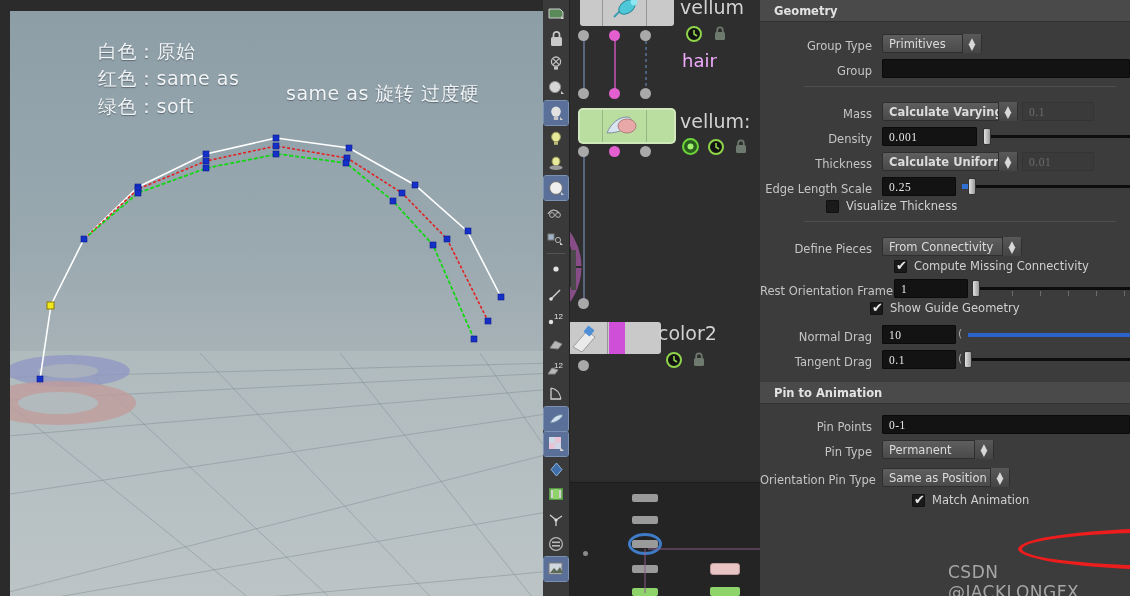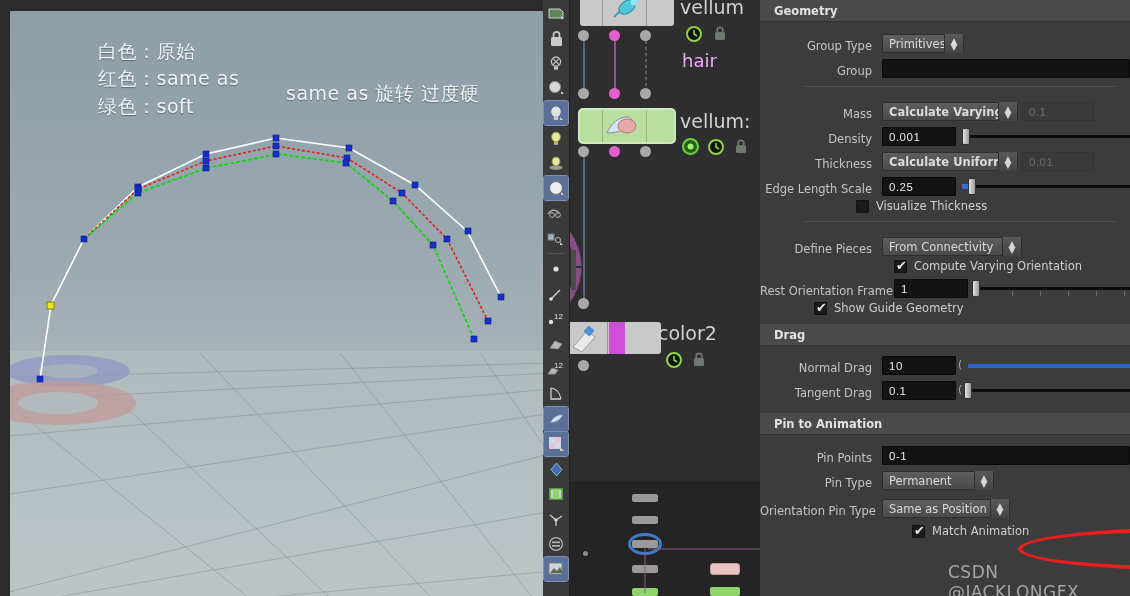--- a/index.html
+++ b/index.html
@@ -58,21 +58,21 @@
   .lbl.dim { color:#8c8c8c; }
   .menu { height:19px; background:linear-gradient(#5e5e5e,#4a4a4a);
     border:1px solid #2e2e2e; border-radius:2px; display:flex; align-items:center;
     color:#dcdcdc; font-size:11.5px; padding:0 6px; position:relative; }
   .menu .mtxt { padding-right:22px; white-space:nowrap; }
   .spin { position:absolute; right:0; top:-1px; bottom:-1px; width:19px;
     background:linear-gradient(#585858,#444); border-left:1px solid #2e2e2e;
     display:flex; flex-direction:column; align-items:center; justify-content:center;
     line-height:6px; color:#d8d8d8; font-size:9px; }
   .fld { height:19px; background:#131313; border:1px solid #0b0b0b; border-radius:1px;
-    color:#e8e8e8; font-family:Liberation Sans, sans-serif;
+    color:#e8e8e8; font-family:Liberation Serif, serif;
     font-size:11.5px; display:flex; align-items:center; padding-left:6px;
     letter-spacing:.5px; }
   .fld.ghost { background:#3a3a3a; border-color:#343434; color:#6d6d6d; }
   .slider { position:relative; flex:1; height:19px; display:flex; align-items:center; }
   .strack { position:absolute; left:8px; right:0; height:3px; background:#0d0d0d; }
   .strack.blue { background:#2a63c9; height:4px; }
   .sbracket { position:absolute; left:2px; color:#a8a8a8; font-size:11px; top:2px; }
   .shandle { position:absolute; width:8px; height:17px; border-radius:2px;
     background:linear-gradient(90deg,#e2e2e2,#9a9a9a); border:1px solid #333; }
   .stick { position:absolute; width:1px; height:5px; background:#6d6d6d; top:12px; }
@@ -428,21 +428,21 @@
     </div>
   </div>
 
   <div id="params">
 
     <div class="sechdr">Geometry</div>
 
     <div style="padding:6px 0 0 0">
       <div class="row">
         <div class="lbl">Group Type</div>
-        <div class="menu" style="width:82px">
+        <div class="menu" style="width:100px">
           <span class="mtxt">Primitives</span>
           <span class="spin">▲<br>▼</span>
         </div>
       </div>
 
       <div class="row">
         <div class="lbl">Group</div>
         <div class="fld" style="flex:1;margin-right:0"></div>
       </div>
 
@@ -452,21 +452,21 @@
         <div class="lbl">Mass</div>
         <div class="menu" style="width:136px">
           <span class="mtxt" style="font-weight:bold">Calculate Varying</span>
           <span class="spin">▲<br>▼</span>
         </div>
         <div class="fld ghost" style="width:72px;margin-left:4px">0.1</div>
       </div>
 
       <div class="row">
         <div class="lbl">Density</div>
-        <div class="fld" style="width:74px">0.001</div>
+        <div class="fld" style="width:95px">0.001</div>
         <div class="slider">
           <div class="strack"></div>
           <div class="shandle" style="left:6px"></div>
         </div>
       </div>
 
       <div class="row">
         <div class="lbl">Thickness</div>
         <div class="menu" style="width:136px">
           <span class="mtxt" style="font-weight:bold">Calculate Uniform</span>
@@ -478,62 +478,61 @@
       <div class="row">
         <div class="lbl">Edge Length Scale</div>
         <div class="fld" style="width:74px">0.25</div>
         <div class="slider">
           <div class="strack" style="left:14px"></div>
           <div class="sblue" style="left:6px;top:7px"></div>
           <div class="shandle" style="left:12px"></div>
         </div>
       </div>
 
-      <div class="chk" style="margin-left:96px">
+      <div class="chk" style="margin-left:66px">
         <div class="box"></div>
         <div class="chktxt">Visualize Thickness</div>
       </div>
 
       <div class="divider"></div>
 
       <div class="row" style="margin-top:12px">
         <div class="lbl">Define Pieces</div>
         <div class="menu" style="width:140px">
           <span class="mtxt">From Connectivity</span>
           <span class="spin">▲<br>▼</span>
         </div>
       </div>
 
 
       <div class="chk" style="margin-left:134px">
         <div class="box on"></div>
-        <div class="chktxt">Compute Varying Orientation</div>
+        <div class="chktxt">Compute Missing Connectivity</div>
       </div>
 
       <div class="row">
         <div class="lbl" style="width:134px">Rest Orientation Frame</div>
         <div class="fld" style="width:74px">1</div>
         <div class="slider">
           <div class="strack"></div>
           <div class="shandle" style="left:4px"></div>
           <div class="stick" style="left:44px"></div>
             <div class="stick" style="left:72px"></div>
           <div class="stick" style="left:100px"></div>
             <div class="stick" style="left:128px"></div>
           <div class="stick" style="left:156px"></div>
         </div>
       </div>
 
-      <div class="chk" style="margin-left:54px">
+      <div class="chk" style="margin-left:110px">
         <div class="box on"></div>
         <div class="chktxt">Show Guide Geometry</div>
       </div>
     </div>
 
-    <div class="sechdr" style="margin-top:9px">Drag</div>
 
     <div style="padding:4px 0 6px 0">
       <div class="row">
         <div class="lbl">Normal Drag</div>
         <div class="fld" style="width:74px">10</div>
         <div class="slider">
           <span class="sbracket">(</span>
           <div class="strack blue" style="left:12px"></div>
         </div>
       </div>

